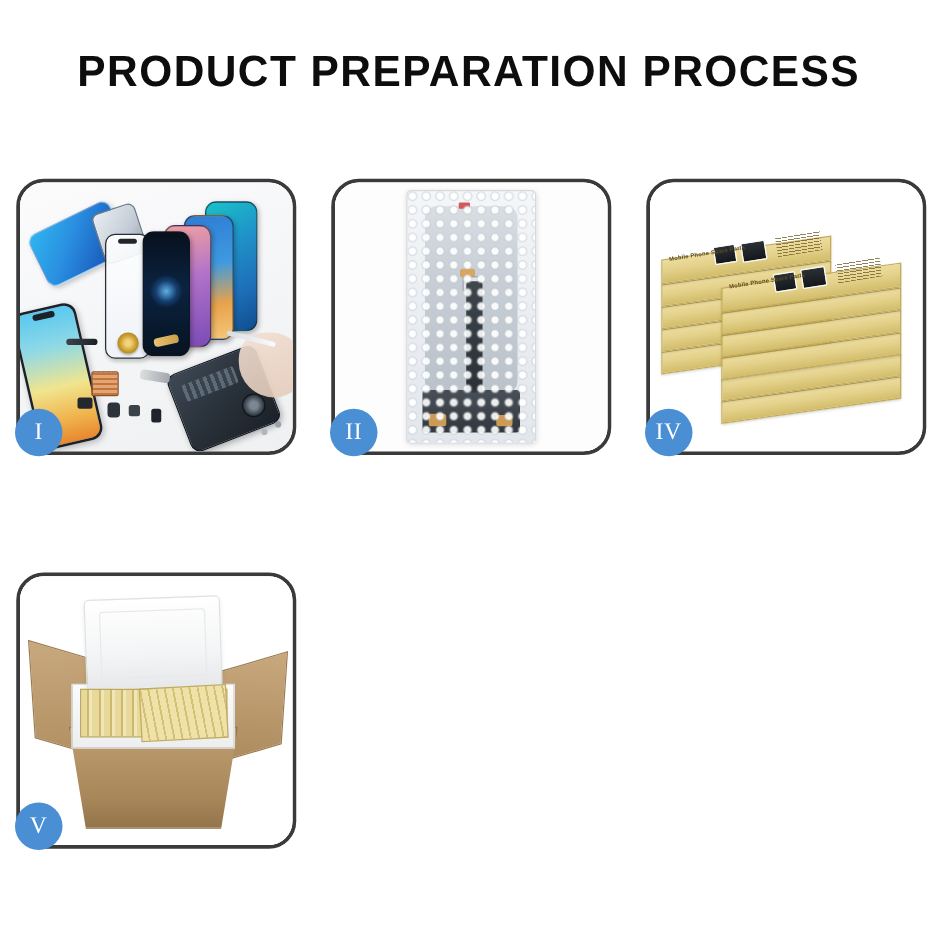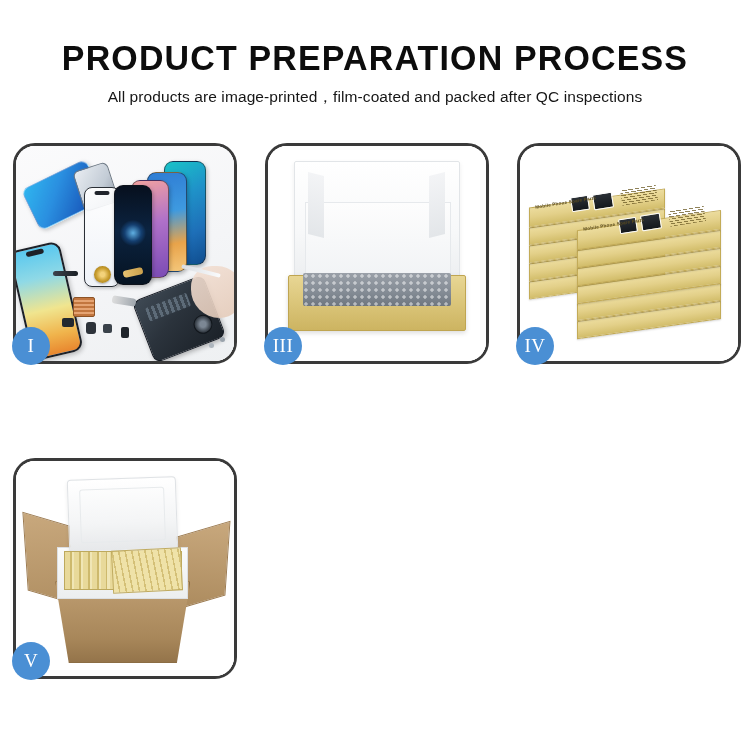--- a/index.html
+++ b/index.html
@@ -514,21 +514,20 @@
     transform: skewY(22deg);
   }
 </style>
 </head>
 <body>
 
 <div class="page">
 
   <div class="header">
     <div class="title">PRODUCT PREPARATION PROCESS</div>
-    <div class="subtitle">All products are image-printed，film-coated and packed after QC inspections</div>
   </div>
 
   <div class="grid">
 
     <div class="panel">
       <div class="panel-inner">
         <div class="photo p1">
           <div class="p1-blue"></div>
           <div class="p1-phone-fan">
             <div class="fan-glass"></div>
@@ -550,35 +549,37 @@
           <div class="cmp cmp-chip3"></div>
           <div class="cmp cmp-chip4"></div>
           <div class="cmp cmp-cable"></div>
           <div class="cmp cmp-screw1"></div>
           <div class="cmp cmp-screw2"></div>
         </div>
       </div>
       <div class="badge">I</div>
     </div>
 
-
     <div class="panel">
       <div class="panel-inner">
-        <div class="photo p3">
-          <div class="p3-lid">
-            <div class="p3-lid-flapL"></div>
-            <div class="p3-lid-flapR"></div>
-          </div>
-          <div class="p3-tray">
-            <div class="p3-foam"></div>
+        <div class="photo p2">
+          <div class="p2-bag">
+            <div class="p2-screen"></div>
+            <div class="p2-red"></div>
+            <div class="p2-tape"></div>
+            <div class="p2-conn"></div>
+            <div class="p2-flex"></div>
+            <div class="p2-base"></div>
+            <div class="p2-bubbles"></div>
           </div>
         </div>
       </div>
-      <div class="badge">III</div>
+      <div class="badge">II</div>
     </div>
+
 
     <div class="panel">
       <div class="panel-inner">
         <div class="photo p4">
           <div class="stack">
             <div class="sbox sb-e"></div>
             <div class="sbox sb-d"></div>
             <div class="sbox sb-c"></div>
             <div class="sbox sb-b"></div>
             <div class="sbox sb-a"></div>

